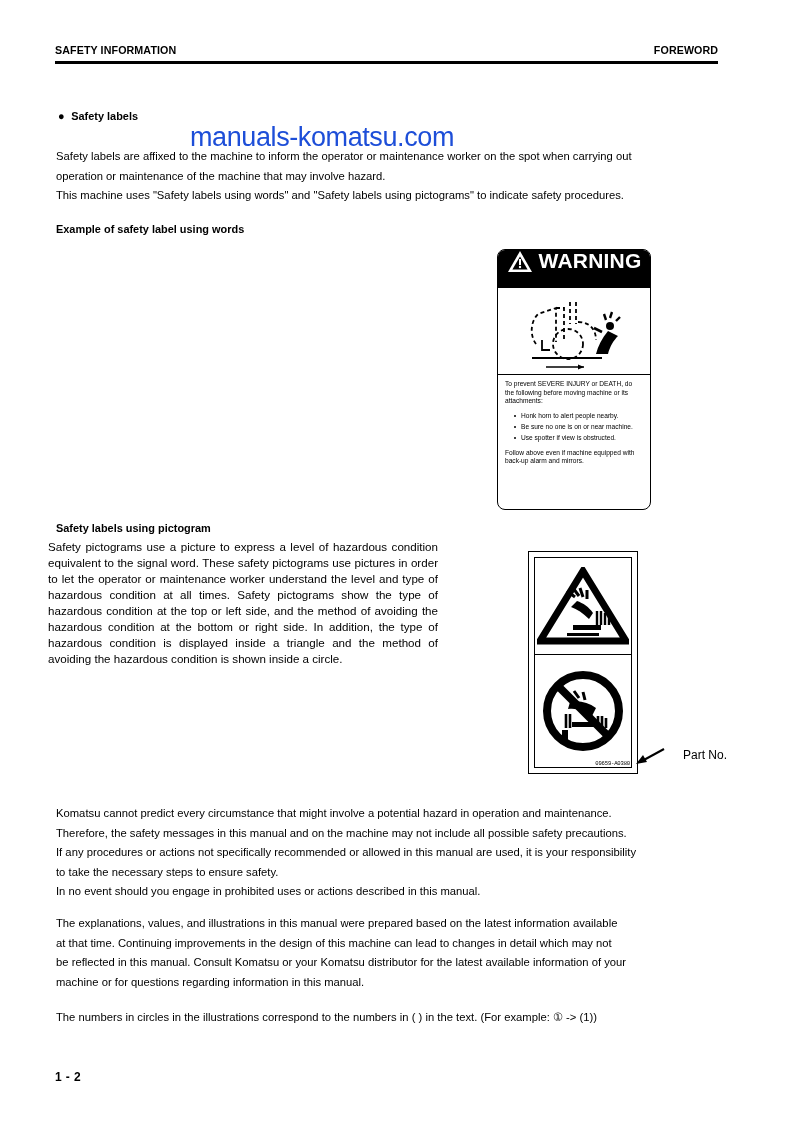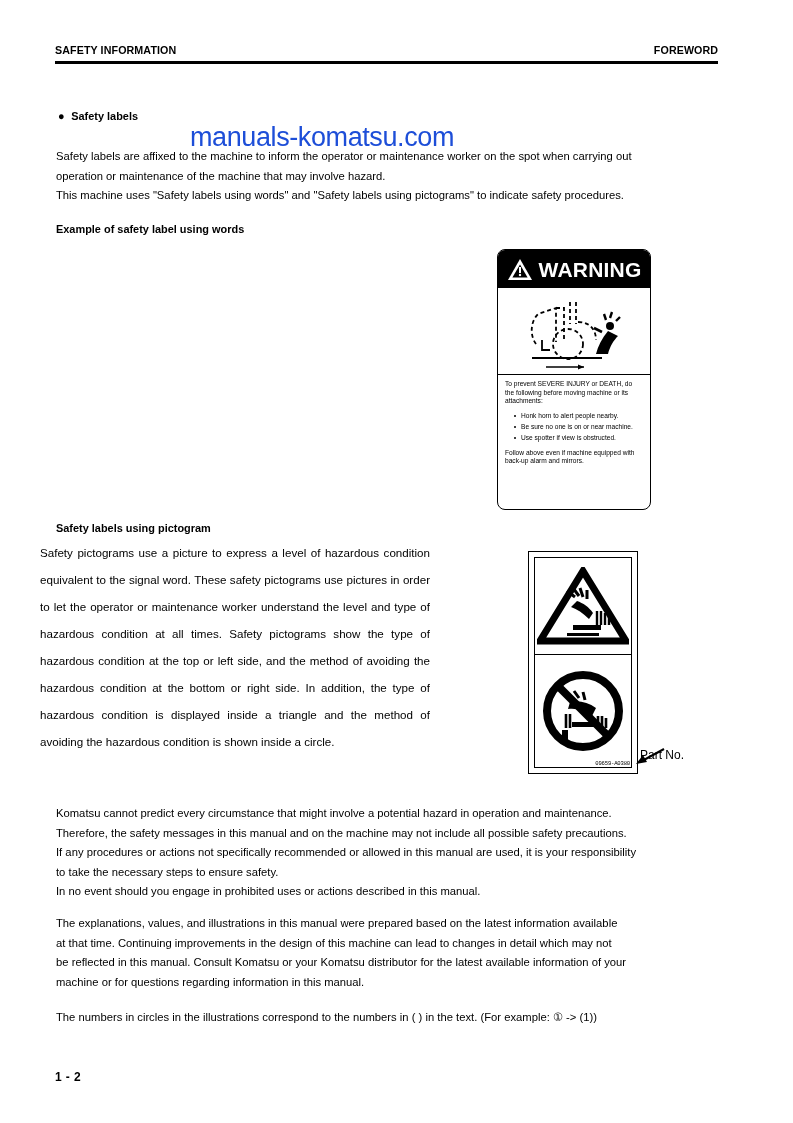--- a/index.html
+++ b/index.html
@@ -95,23 +95,23 @@
     font-size: 11.5px;
     font-weight: bold;
     transform: scaleX(0.95);
     transform-origin: left top;
     white-space: nowrap;
   }
   .h-example { left: 56px; top: 223px; }
   .h-pictogram { left: 56px; top: 522px; }
 
   .p-pictogram {
-    left: 40px; top: 539px; width: 390px;
+    left: 48px; top: 539px; width: 390px;
     text-align: justify;
-    line-height: 27px;
+    line-height: 16px;
     transform: none;
   }
   .p-pictogram p { text-align: justify; }
 
   .p-cannot { left: 56px; top: 803px; width: 680px; }
   .p-expl   { left: 56px; top: 913px; width: 680px; }
   .p-num    { left: 56px; top: 1007px; width: 680px; }
 
   .page-num {
     position: absolute;
@@ -132,21 +132,21 @@
     border: 1.6px solid #000;
     border-radius: 8px;
     background: #fff;
     box-sizing: border-box;
     overflow: hidden;
   }
   .warning-banner {
     height: 38px;
     background: #000;
     display: flex;
-    align-items: center;
+    align-items: flex-start;
     justify-content: center;
     gap: 6px;
     border-radius: 5px 5px 0 0;
   }
   .warning-banner .wtext {
     color: #fff;
     font-size: 21px;
     font-weight: bold;
     letter-spacing: 0.2px;
     line-height: 1;
@@ -225,21 +225,21 @@
     position: absolute;
     right: 1px;
     bottom: 0px;
     font-size: 5.6px;
     font-family: "Liberation Mono", monospace;
     letter-spacing: -0.2px;
     white-space: nowrap;
   }
   .part-no-callout {
     position: absolute;
-    left: 640px;
+    left: 683px;
     top: 748px;
     font-size: 12px;
     white-space: nowrap;
   }
   .callout-arrow {
     position: absolute;
     left: 632px;
     top: 745px;
   }
 </style>

